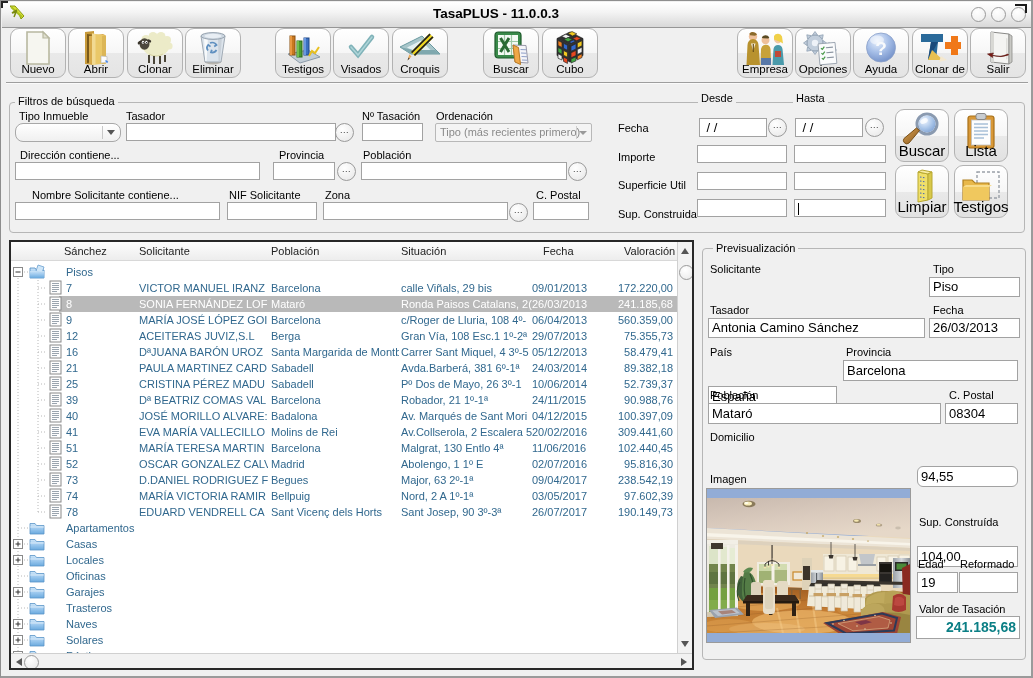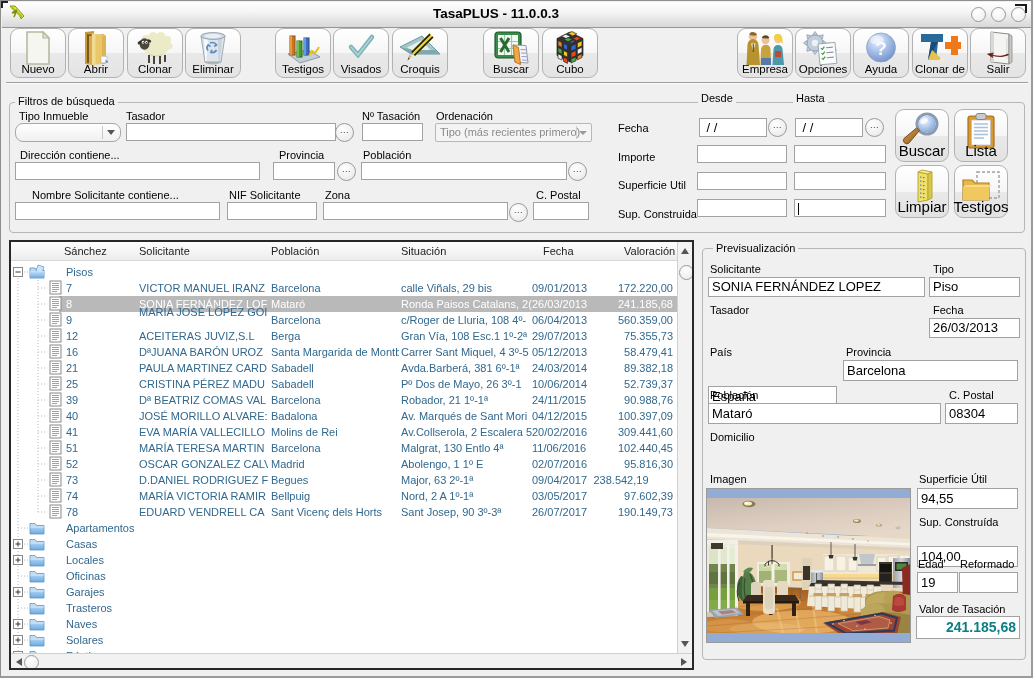--- a/index.html
+++ b/index.html
@@ -522,21 +522,21 @@
 <div class="cell" style="left:390px;top:40px;width:131px">calle Viñals, 29 bis</div>
 <div class="cell" style="left:521px;top:40px;width:62px">09/01/2013</div>
 <div class="cell" style="left:558px;top:40px;width:104px;text-align:right">172.220,00</div>
 <div class="cell sel" style="left:55px;top:56px;width:70px">8</div>
 <div class="cell sel" style="left:128px;top:56px;width:129px">SONIA FERNÁNDEZ LOF</div>
 <div class="cell sel" style="left:260px;top:56px;width:128px">Mataró</div>
 <div class="cell sel" style="left:390px;top:56px;width:131px">Ronda Paisos Catalans, 2(</div>
 <div class="cell sel" style="left:521px;top:56px;width:62px">26/03/2013</div>
 <div class="cell sel" style="left:558px;top:56px;width:104px;text-align:right">241.185,68</div>
 <div class="cell" style="left:55px;top:72px;width:70px">9</div>
-<div class="cell" style="left:128px;top:64px;width:129px">MARÍA JOSÉ LÓPEZ GOI</div>
+<div class="cell" style="left:128px;top:72px;width:129px">MARÍA JOSÉ LÓPEZ GOI</div>
 <div class="cell" style="left:260px;top:72px;width:128px">Barcelona</div>
 <div class="cell" style="left:390px;top:72px;width:131px">c/Roger de Lluria, 108 4º-</div>
 <div class="cell" style="left:521px;top:72px;width:62px">06/04/2013</div>
 <div class="cell" style="left:558px;top:72px;width:104px;text-align:right">560.359,00</div>
 <div class="cell" style="left:55px;top:88px;width:70px">12</div>
 <div class="cell" style="left:128px;top:88px;width:129px">ACEITERAS JUVIZ,S.L</div>
 <div class="cell" style="left:260px;top:88px;width:128px">Berga</div>
 <div class="cell" style="left:390px;top:88px;width:131px">Gran Vía, 108 Esc.1 1º-2ª</div>
 <div class="cell" style="left:521px;top:88px;width:62px">29/07/2013</div>
 <div class="cell" style="left:558px;top:88px;width:104px;text-align:right">75.355,73</div>
@@ -586,21 +586,21 @@
 <div class="cell" style="left:128px;top:216px;width:129px">OSCAR GONZALEZ CALV</div>
 <div class="cell" style="left:260px;top:216px;width:128px">Madrid</div>
 <div class="cell" style="left:390px;top:216px;width:131px">Abolengo, 1 1º E</div>
 <div class="cell" style="left:521px;top:216px;width:62px">02/07/2016</div>
 <div class="cell" style="left:558px;top:216px;width:104px;text-align:right">95.816,30</div>
 <div class="cell" style="left:55px;top:232px;width:70px">73</div>
 <div class="cell" style="left:128px;top:232px;width:129px">D.DANIEL RODRIGUEZ F</div>
 <div class="cell" style="left:260px;top:232px;width:128px">Begues</div>
 <div class="cell" style="left:390px;top:232px;width:131px">Major, 63 2º-1ª</div>
 <div class="cell" style="left:521px;top:232px;width:62px">09/04/2017</div>
-<div class="cell" style="left:558px;top:232px;width:104px;text-align:center">238.542,19</div>
+<div class="cell" style="left:558px;top:232px;width:104px;text-align:right">238.542,19</div>
 <div class="cell" style="left:55px;top:248px;width:70px">74</div>
 <div class="cell" style="left:128px;top:248px;width:129px">MARÍA VICTORIA RAMIR</div>
 <div class="cell" style="left:260px;top:248px;width:128px">Bellpuig</div>
 <div class="cell" style="left:390px;top:248px;width:107px">Nord, 2 A 1º-1ª</div>
 <div class="cell" style="left:521px;top:248px;width:62px">03/05/2017</div>
 <div class="cell" style="left:558px;top:248px;width:104px;text-align:right">97.602,39</div>
 <div class="cell" style="left:55px;top:264px;width:70px">78</div>
 <div class="cell" style="left:128px;top:264px;width:129px">EDUARD VENDRELL CA</div>
 <div class="cell" style="left:260px;top:264px;width:128px">Sant Vicenç dels Horts</div>
 <div class="cell" style="left:390px;top:264px;width:131px">Sant Josep, 90 3º-3ª</div>
@@ -623,37 +623,37 @@
 <div class="a" style="left:0;top:411px;width:681px;height:15px;background:#f2f2f2;border-top:1px solid #d0d0d0">
         <div class="a" style="left:5px;top:3.5px;width:0;height:0;border-top:4.5px solid transparent;border-bottom:4.5px solid transparent;border-right:6px solid #555"></div>
         <div class="a" style="left:13px;top:0.5px;width:13px;height:13px;border:1px solid #9a9a9a;border-radius:50%;background:radial-gradient(circle at 40% 30%,#fff,#e8e8e8)"></div>
         <div class="a" style="right:5px;top:3.5px;width:0;height:0;border-top:4.5px solid transparent;border-bottom:4.5px solid transparent;border-left:6px solid #555"></div>
       </div>
 </div>
 <div class="gb" style="left:701px;top:247px;width:322px;height:410px"></div>
 <div class="gl" style="left:712px;top:241px">Previsualización</div>
 <div class="lab" style="left:709px;top:262px">Solicitante</div>
 <div class="lab" style="left:932px;top:262px">Tipo</div>
-<div class="fld" style="left:707px;top:276px;width:209px;height:18px;line-height:18px;">SONIA FERNÁNDEZ LOPEZ</div>
 <div class="fld" style="left:928px;top:276px;width:83px;height:18px;line-height:18px;">Piso</div>
 <div class="lab" style="left:709px;top:303px">Tasador</div>
 <div class="lab" style="left:932px;top:303px">Fecha</div>
+<div class="fld" style="left:707px;top:317px;width:209px;height:18px;line-height:18px;">Antonia Camino Sánchez</div>
 <div class="fld" style="left:928px;top:317px;width:83px;height:18px;line-height:18px;">26/03/2013</div>
 <div class="lab" style="left:709px;top:345px">País</div>
 <div class="lab" style="left:845px;top:345px">Provincia</div>
 <div class="fld" style="left:707px;top:359px;width:121px;height:19px;line-height:19px;margin-top:26px;">España</div>
 <div class="fld" style="left:842px;top:359px;width:167px;height:19px;line-height:19px;">Barcelona</div>
 <div class="lab" style="left:709px;top:388px">Población</div>
 <div class="lab" style="left:948px;top:388px">C. Postal</div>
 <div class="fld" style="left:707px;top:402px;width:225px;height:19px;line-height:19px;">Mataró</div>
 <div class="fld" style="left:944px;top:402px;width:65px;height:19px;line-height:19px;">08304</div>
 <div class="lab" style="left:709px;top:430px">Domicilio</div>
 <div class="lab" style="left:709px;top:472px">Imagen</div>
 <div class="lab" style="left:918px;top:472px">Superficie Útil</div>
-<div class="fld" style="left:916px;top:487px;width:93px;height:19px;line-height:19px;">94,55</div>
+<div class="fld" style="left:916px;top:465px;width:93px;height:19px;line-height:19px;border-radius:6px;">94,55</div>
 <div class="lab" style="left:918px;top:515px">Sup. Construída</div>
 <div class="fld" style="left:916px;top:545px;width:93px;height:19px;line-height:19px;">104,00</div>
 <div class="lab" style="left:917px;top:557px">Edad</div>
 <div class="lab" style="left:959px;top:557px">Reformado</div>
 <div class="fld" style="left:916px;top:571px;width:33px;height:19px;line-height:19px;">19</div>
 <div class="fld" style="left:958px;top:571px;width:51px;height:19px;line-height:19px;"></div>
 <div class="lab" style="left:918px;top:602px">Valor de Tasación</div>
 <div class="fld" style="left:915px;top:615px;width:96px;height:21px;line-height:21px;text-align:right;color:#0b7f85;font-weight:bold;font-size:14px">241.185,68</div>
 <div class="a" style="left:705px;top:487px;width:203px;height:153px;border:1px solid #9a9a9a;background:#92acd6;overflow:hidden">
 <svg width="203" height="153" viewBox="0 0 203 153">

